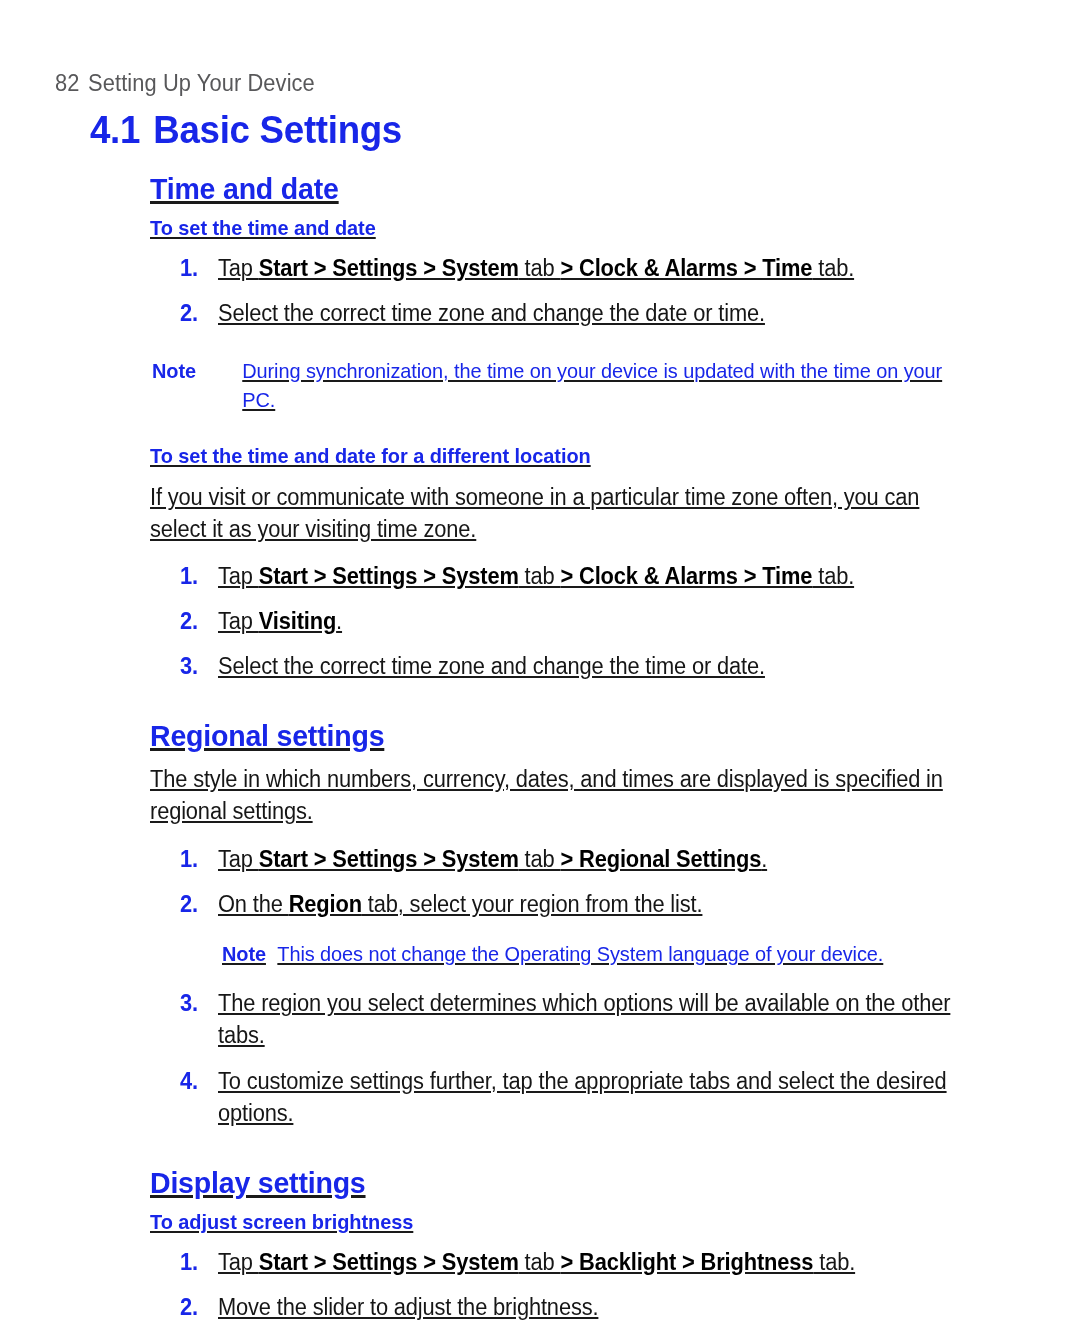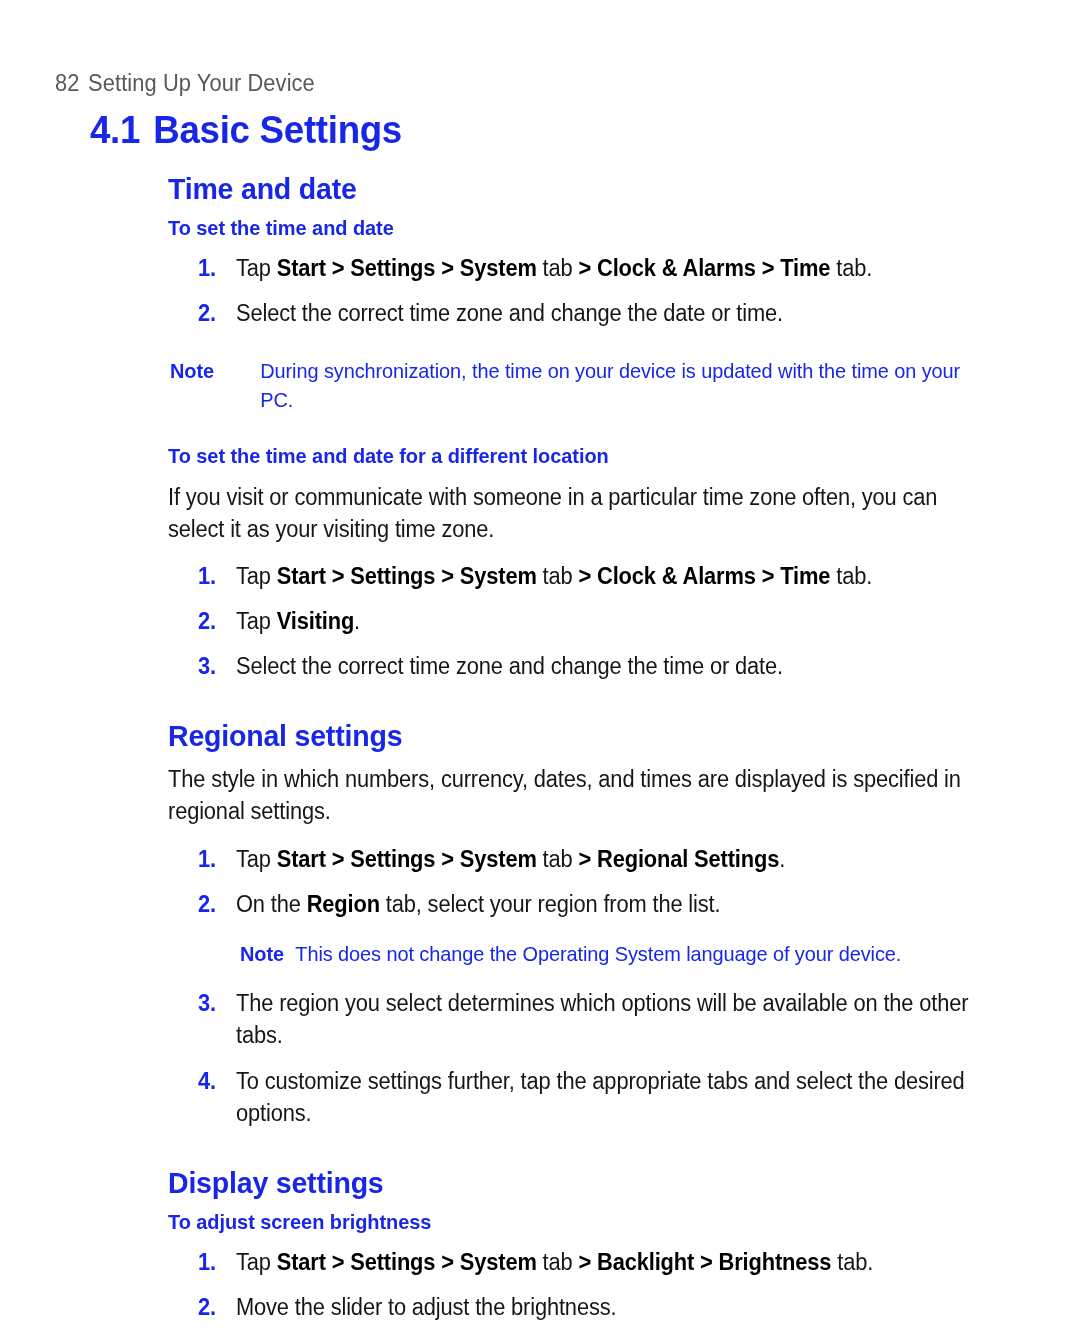--- a/index.html
+++ b/index.html
@@ -54,23 +54,24 @@
     transform: scaleX(0.94);
     transform-origin: left center;
   }
   .chapter-title .num {
     margin-right: 14px;
   }
 
   
   .content {
     position: absolute;
-    left: 168px;
+    left: 150px;
     top: 145px;
     width: 870px;
+    text-decoration: underline;
   }
 
   h2.section-heading {
     font-size: 30px;
     font-weight: bold;
     color: #1826e8;
     margin: 0;
     padding: 0;
     line-height: 1.08;
     letter-spacing: -0.2px;

